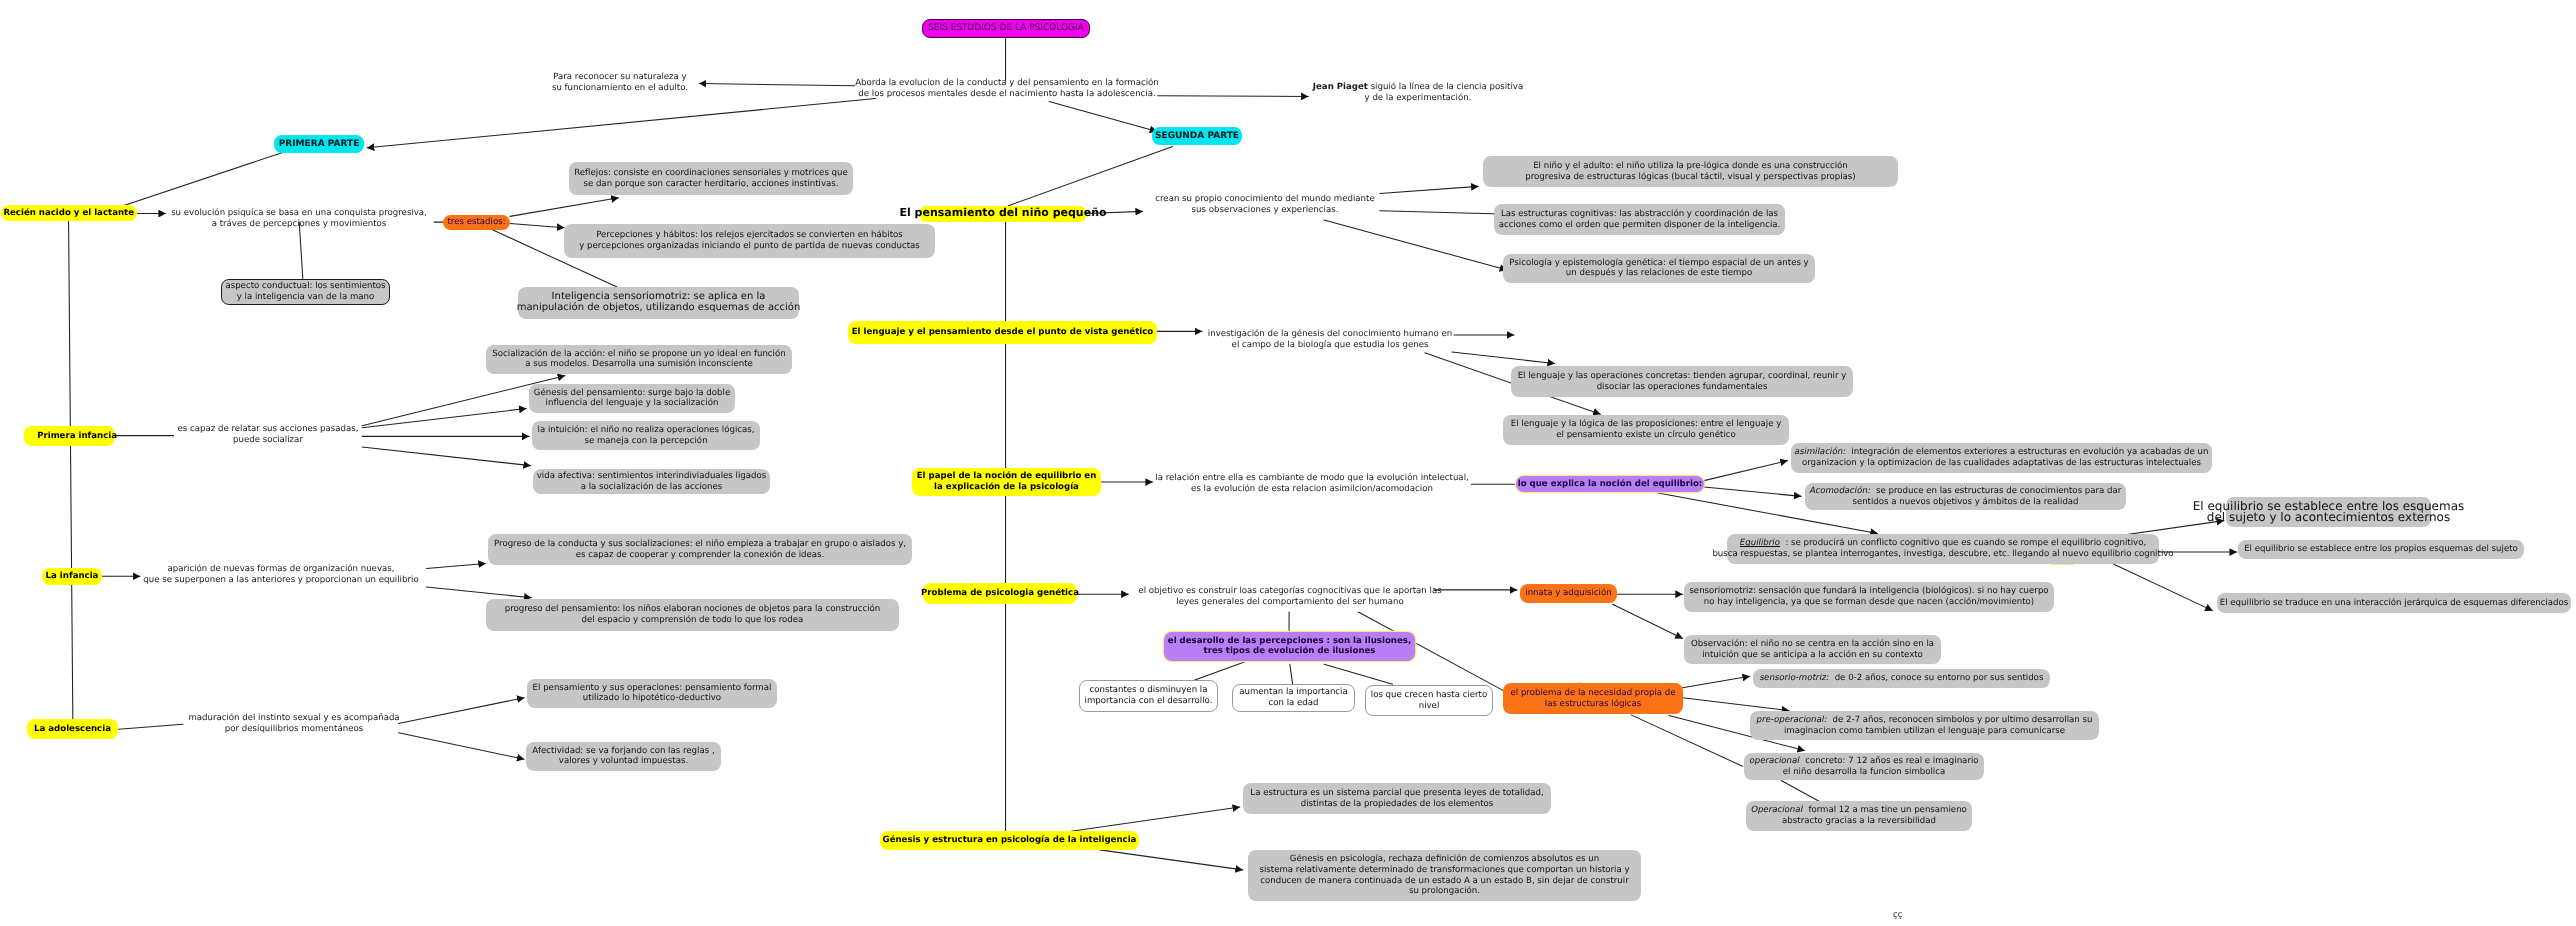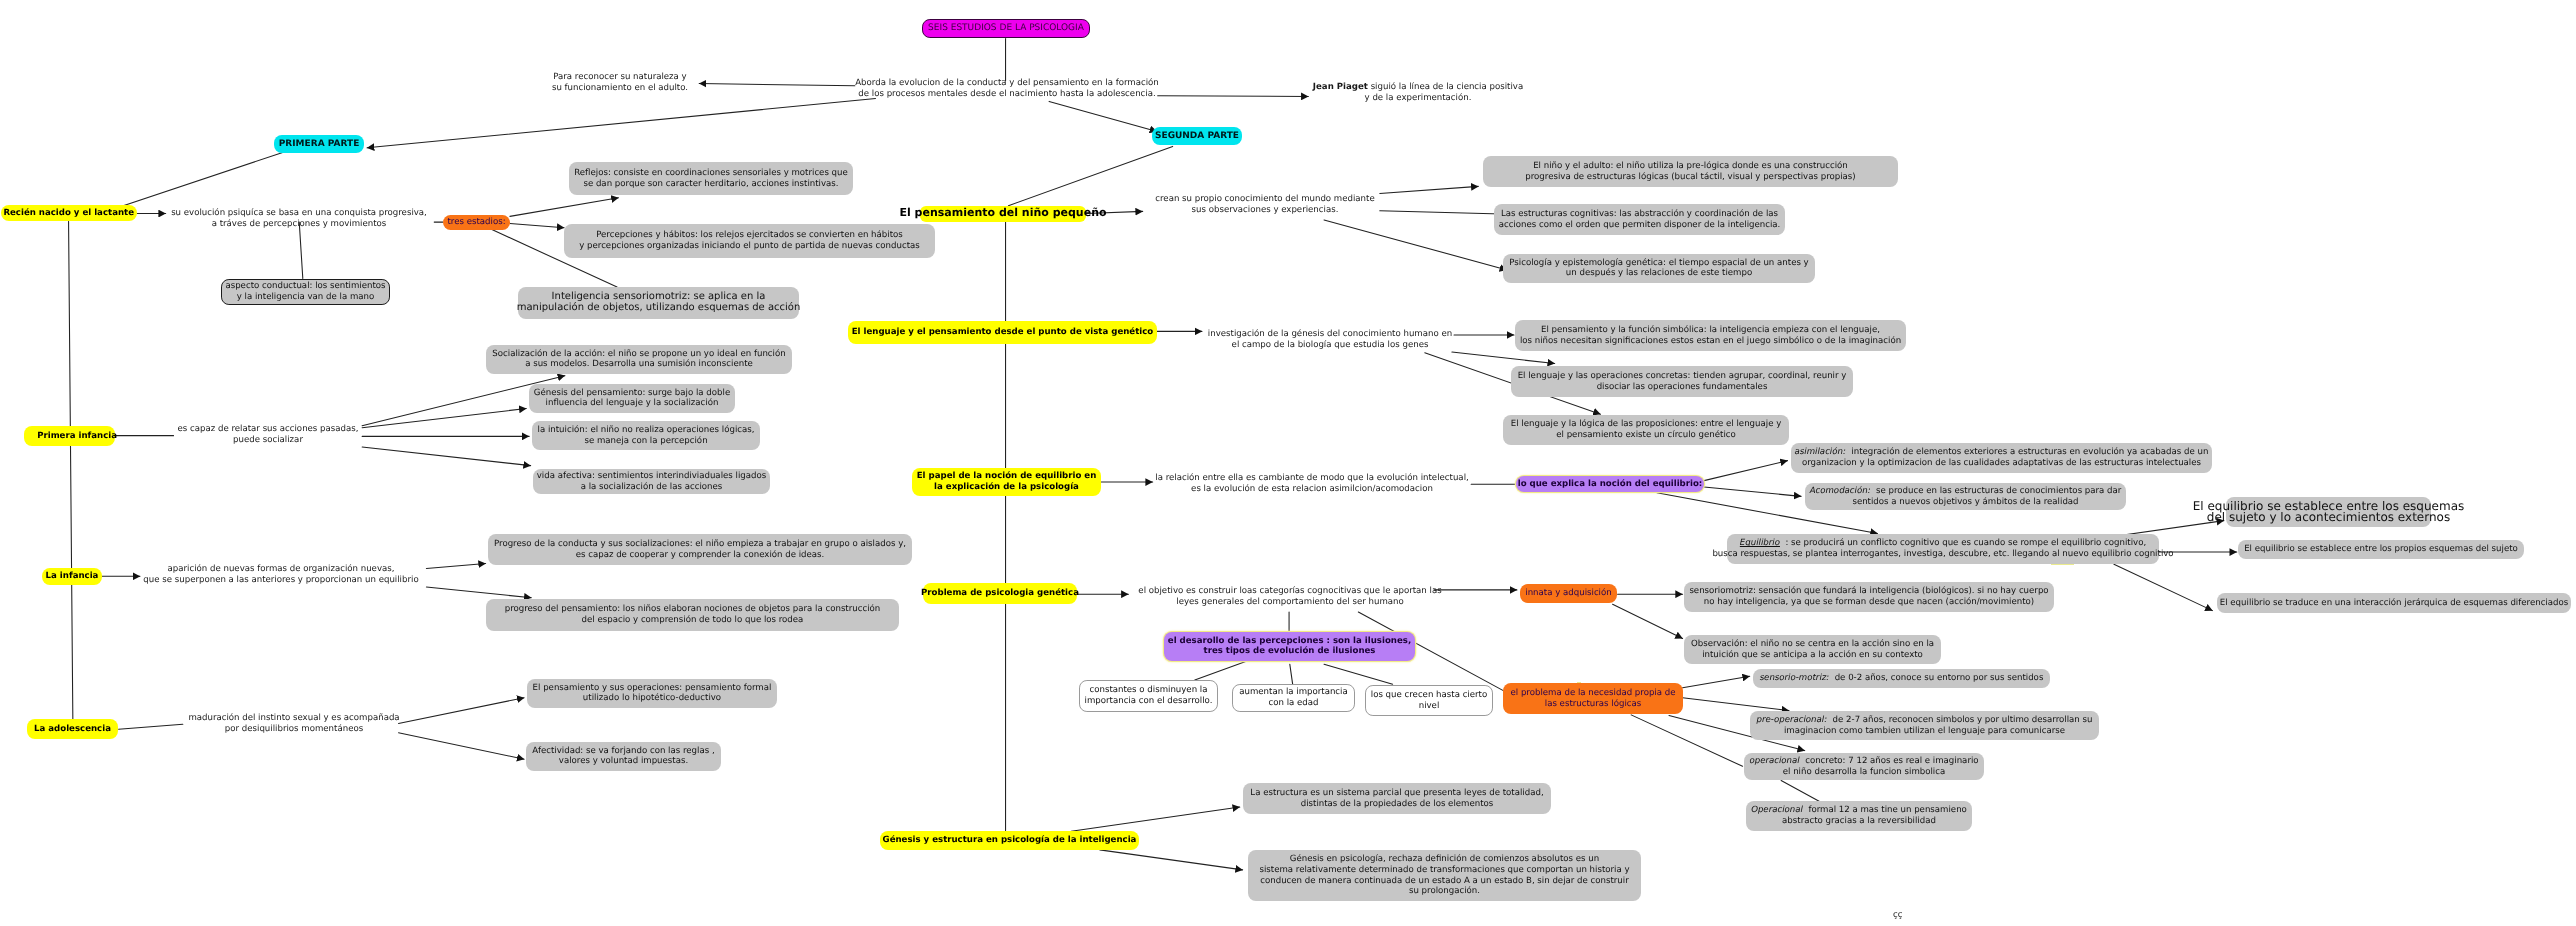--- a/index.html
+++ b/index.html
@@ -133,22 +133,20 @@
     <div class="node n-gray" style="left: 526px; top: 742px; width: 195px; height: 28.6px; font-size: 8.6px;"><span>Afectividad: se va forjando con las reglas ,
 valores y voluntad impuestas.</span></div>
     <div class="node n-yellow" style="left: 920px; top: 206px; width: 166px; height: 15.7px; font-size: 11px; border-radius: 6px;"><span>El pensamiento del niño pequeño</span></div>
     <div class="node n-gray" style="left: 1483px; top: 156px; width: 415px; height: 31px; font-size: 8.6px;"><span>El niño y el adulto: el niño utiliza la pre-lógica donde es una construcción
 progresiva de estructuras lógicas (bucal táctil, visual y perspectivas propias)</span></div>
     <div class="node n-gray" style="left: 1494px; top: 204px; width: 291px; height: 31px; font-size: 8.6px;"><span>Las estructuras cognitivas: las abstracción y coordinación de las
 acciones como el orden que permiten disponer de la inteligencia.</span></div>
     <div class="node n-gray" style="left: 1503px; top: 254px; width: 312px; height: 28.6px; font-size: 8.6px;"><span>Psicología y epistemología genética: el tiempo espacial de un antes y
 un después y las relaciones de este tiempo</span></div>
     <div class="node n-yellow" style="left: 848px; top: 321px; width: 309px; height: 23px; font-size: 8.6px;"><span>El lenguaje y el pensamiento desde el punto de vista genético</span></div>
-    <div class="node n-gray" style="left: 1515px; top: 320px; width: 391px; height: 31px; font-size: 8.6px;"><span>El pensamiento y la función simbólica: la inteligencia empieza con el lenguaje,
-los niños necesitan significaciones estos estan en el juego simbólico o de la imaginación</span></div>
     <div class="node n-gray" style="left: 1511px; top: 366px; width: 342px; height: 31px; font-size: 8.6px;"><span>El lenguaje y las operaciones concretas: tienden agrupar, coordinal, reunir y
 disociar las operaciones fundamentales</span></div>
     <div class="node n-gray" style="left: 1503px; top: 415px; width: 286px; height: 30px; font-size: 8.6px;"><span>El lenguaje y la lógica de las proposiciones: entre el lenguaje y
 el pensamiento existe un círculo genético</span></div>
     <div class="node n-yellow" style="left: 912px; top: 468px; width: 189px; height: 28px; font-size: 8.6px;"><span>El papel de la noción de equilibrio en
 la explicación de la psicología</span></div>
     <div class="node n-purpleb" style="left: 1516px; top: 476px; width: 188px; height: 16.4px; font-size: 8.6px;"><span>lo que explica la noción del equilibrio:</span></div>
     <div class="node n-gray" style="left: 1791px; top: 443px; width: 421px; height: 30px; font-size: 8.6px;"><span><span style="font-style: italic;">asimilación:</span><span>  integración de elementos exteriores a estructuras en evolución ya acabadas de un
 organizacion y la optimizacion de las cualidades adaptativas de las estructuras intelectuales</span></span></div>
     <div class="node n-gray" style="left: 1805px; top: 483px; width: 321px; height: 27px; font-size: 8.6px;"><span><span style="font-style: italic;">Acomodación:</span><span>  se produce en las estructuras de conocimientos para dar

